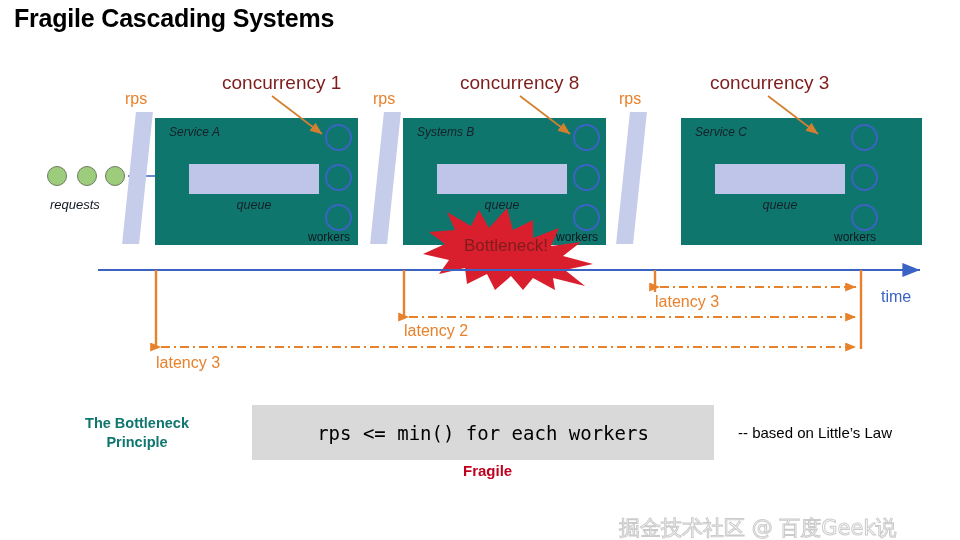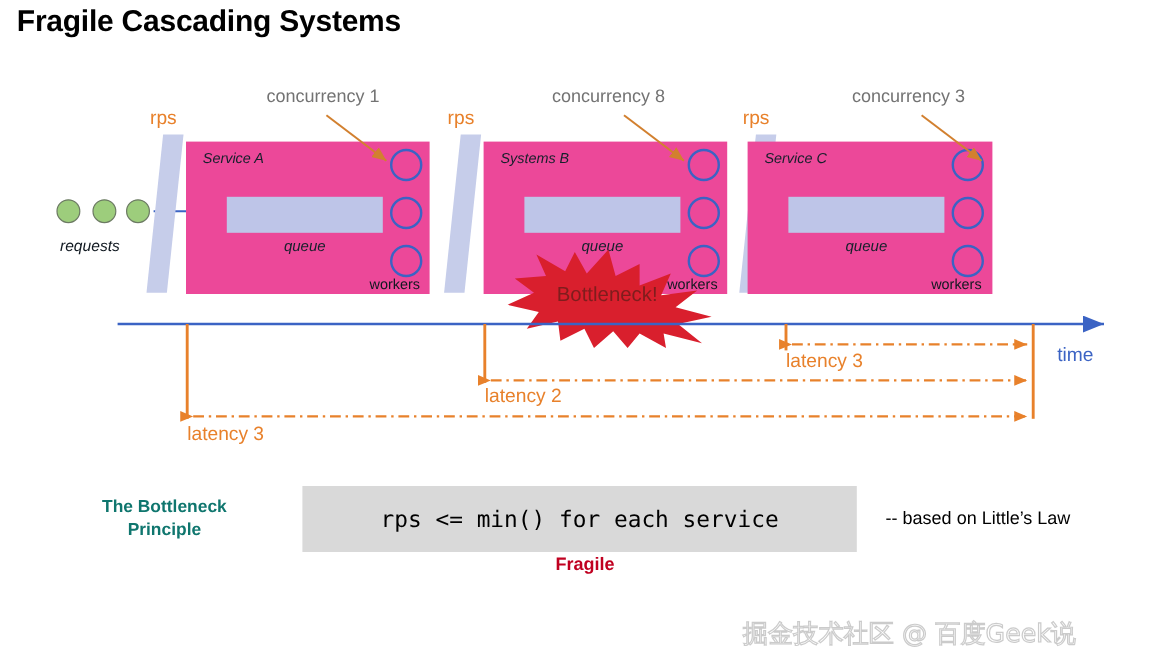--- a/index.html
+++ b/index.html
@@ -10,21 +10,21 @@
   #stage{position:absolute;left:0;top:0;width:960px;height:540px;}
 
   .abs{position:absolute;}
 
   
   #title{
     left:14px;top:4px;font-size:25px;font-weight:bold;color:#000;
     letter-spacing:-0.2px;white-space:nowrap;
   }
   .svc{
-    position:absolute;top:118px;height:127px;background:#ec4899;
+    position:absolute;top:118px;height:127px;background:#0f766e;
   }
   .svc-label{
     position:absolute;left:14px;top:7px;font-size:12px;font-style:italic;
     color:#15202b;font-family:"Liberation Sans",sans-serif;white-space:nowrap;
   }
   .queue{
     position:absolute;left:34px;top:46px;height:30px;background:#bec5e8;
   }
   .queue-label{
     position:absolute;top:80px;font-size:12.5px;font-style:italic;color:#15202b;
@@ -43,21 +43,21 @@
   .rps-bar{
     position:absolute;top:112px;width:17px;height:132px;background:#c6cdea;
     transform:skewX(-6deg);
   }
   .rps-text{
     position:absolute;font-size:16px;color:#e8812b;white-space:nowrap;
   }
 
   
   .conc-text{
-    position:absolute;font-size:15px;color:#737373;white-space:nowrap;
+    position:absolute;font-size:19px;color:#7f1d1d;white-space:nowrap;
   }
 
   
   .req-dot{
     position:absolute;width:20px;height:20px;border-radius:50%;
     background:#9dcd7c;border:1.4px solid #6c7a63;box-sizing:border-box;
   }
   #requests-label{
     position:absolute;left:50px;top:197px;font-size:13px;font-style:italic;
     color:#101820;white-space:nowrap;
@@ -175,21 +175,21 @@
   <div class="svc" style="left:403px;width:203px;">
     <div class="svc-label">Systems B</div>
     <div class="queue" style="width:130px;"></div>
     <div class="queue-label" style="left:34px;width:130px;">queue</div>
     <div class="worker" style="left:170px;top:6px;"></div>
     <div class="worker" style="left:170px;top:46px;"></div>
     <div class="worker" style="left:170px;top:86px;"></div>
     <div class="workers-label" style="left:153px;top:112px;">workers</div>
   </div>
 
-  <div class="svc" style="left:623px;width:204px;">
+  <div class="svc" style="left:681px;width:241px;">
     <div class="svc-label">Service C</div>
     <div class="queue" style="width:130px;"></div>
     <div class="queue-label" style="left:34px;width:130px;">queue</div>
     <div class="worker" style="left:170px;top:6px;"></div>
     <div class="worker" style="left:170px;top:46px;"></div>
     <div class="worker" style="left:170px;top:86px;"></div>
     <div class="workers-label" style="left:153px;top:112px;">workers</div>
   </div>
 
   <div class="conc-text abs" style="left:222px;top:72px;">concurrency 1</div>
@@ -230,21 +230,21 @@
   <div class="lat-text abs" style="left:156px;top:354px;width:705px;">latency 3</div>
 
   <div id="principle">
     <div>The Bottleneck</div>
     <div>Principle</div>
   </div>
 
   <div id="formula-box"></div>
   <div id="formula">
     <span class="lead">rps &lt;= min(</span>
-    <span class="tail">) for each service</span>
+    <span class="tail">) for each workers</span>
   </div>
 
   <div id="littles-law">-- based on Little’s Law</div>
 
   <div id="fragile">Fragile</div>
   <div id="watermark">掘金技术社区 @ 百度Geek说</div>
 
 </div>
 
 </body></html>

